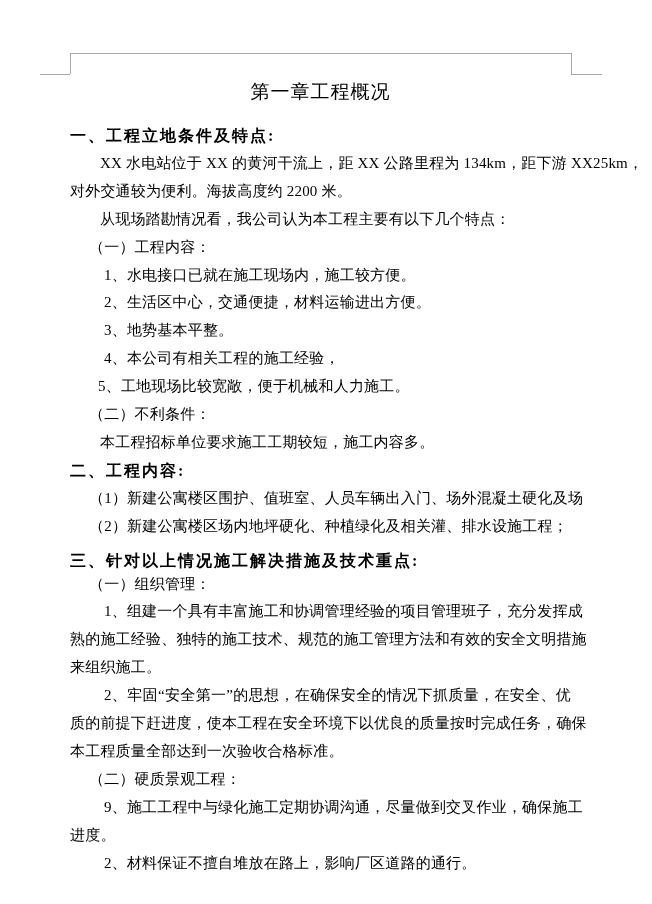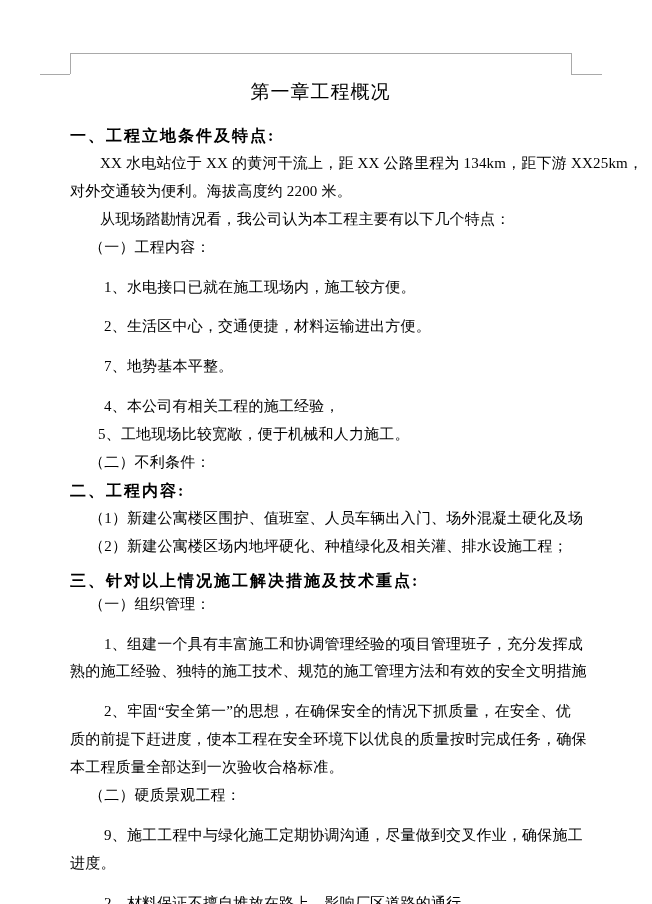--- a/index.html
+++ b/index.html
@@ -54,21 +54,21 @@
     line-height: 27.9px;
     letter-spacing: 0.2px;
     white-space: pre;
   }
   .fill {
     text-align: justify;
     text-align-last: justify;
   }
   .ind-d2    { padding-left: 30px; }
   .ind-paren { padding-left: 19px; }
-  .ind-num   { padding-left: 34px; margin-top: 12px; }
+  .ind-num   { padding-left: 34px; }
   .ind-num5  { padding-left: 28px; }
   .ind-none  { padding-left: 0; }
 </style>
 </head>
 <body>
 
 <div class="mark mark-top-rule"></div>
 <div class="mark mark-left-vert"></div>
 <div class="mark mark-left-horz"></div>
 <div class="mark mark-right-vert"></div>
@@ -77,31 +77,33 @@
 <div class="content">
   <div class="doc-title">第一章工程概况</div>
   <div id="sections">
       <div class="sec-heading">一、工程立地条件及特点:</div>
       <div class="line ind-d2 fill">XX 水电站位于 XX 的黄河干流上，距 XX 公路里程为 134km，距下游 XX25km，</div>
       <div class="line ind-none">对外交通较为便利。海拔高度约 2200 米。</div>
       <div class="line ind-d2">从现场踏勘情况看，我公司认为本工程主要有以下几个特点：</div>
       <div class="line ind-paren">（一）工程内容：</div>
       <div class="line ind-num">1、水电接口已就在施工现场内，施工较方便。</div>
       <div class="line ind-num">2、生活区中心，交通便捷，材料运输进出方便。</div>
-      <div class="line ind-num">7、地势基本平整。</div>
+      <div class="line ind-num">3、地势基本平整。</div>
       <div class="line ind-num">4、本公司有相关工程的施工经验，</div>
       <div class="line ind-num5">5、工地现场比较宽敞，便于机械和人力施工。</div>
       <div class="line ind-paren">（二）不利条件：</div>
+      <div class="line ind-d2">本工程招标单位要求施工工期较短，施工内容多。</div>
       <div class="sec-heading">二、工程内容:</div>
       <div class="line ind-paren fill">（1）新建公寓楼区围护、值班室、人员车辆出入门、场外混凝土硬化及场</div>
       <div class="line ind-paren">（2）新建公寓楼区场内地坪硬化、种植绿化及相关灌、排水设施工程；</div>
       <div class="sec-heading h3">三、针对以上情况施工解决措施及技术重点:</div>
       <div class="line ind-paren">（一）组织管理：</div>
       <div class="line ind-num fill">1、组建一个具有丰富施工和协调管理经验的项目管理班子，充分发挥成</div>
       <div class="line ind-none fill">熟的施工经验、独特的施工技术、规范的施工管理方法和有效的安全文明措施</div>
+      <div class="line ind-none">来组织施工。</div>
       <div class="line ind-num fill">2、牢固“安全第一”的思想，在确保安全的情况下抓质量，在安全、优</div>
       <div class="line ind-none fill">质的前提下赶进度，使本工程在安全环境下以优良的质量按时完成任务，确保</div>
       <div class="line ind-none">本工程质量全部达到一次验收合格标准。</div>
       <div class="line ind-paren">（二）硬质景观工程：</div>
       <div class="line ind-num fill">9、施工工程中与绿化施工定期协调沟通，尽量做到交叉作业，确保施工</div>
       <div class="line ind-none">进度。</div>
       <div class="line ind-num">2、材料保证不擅自堆放在路上，影响厂区道路的通行。</div>
     </div>
 </div>
 

